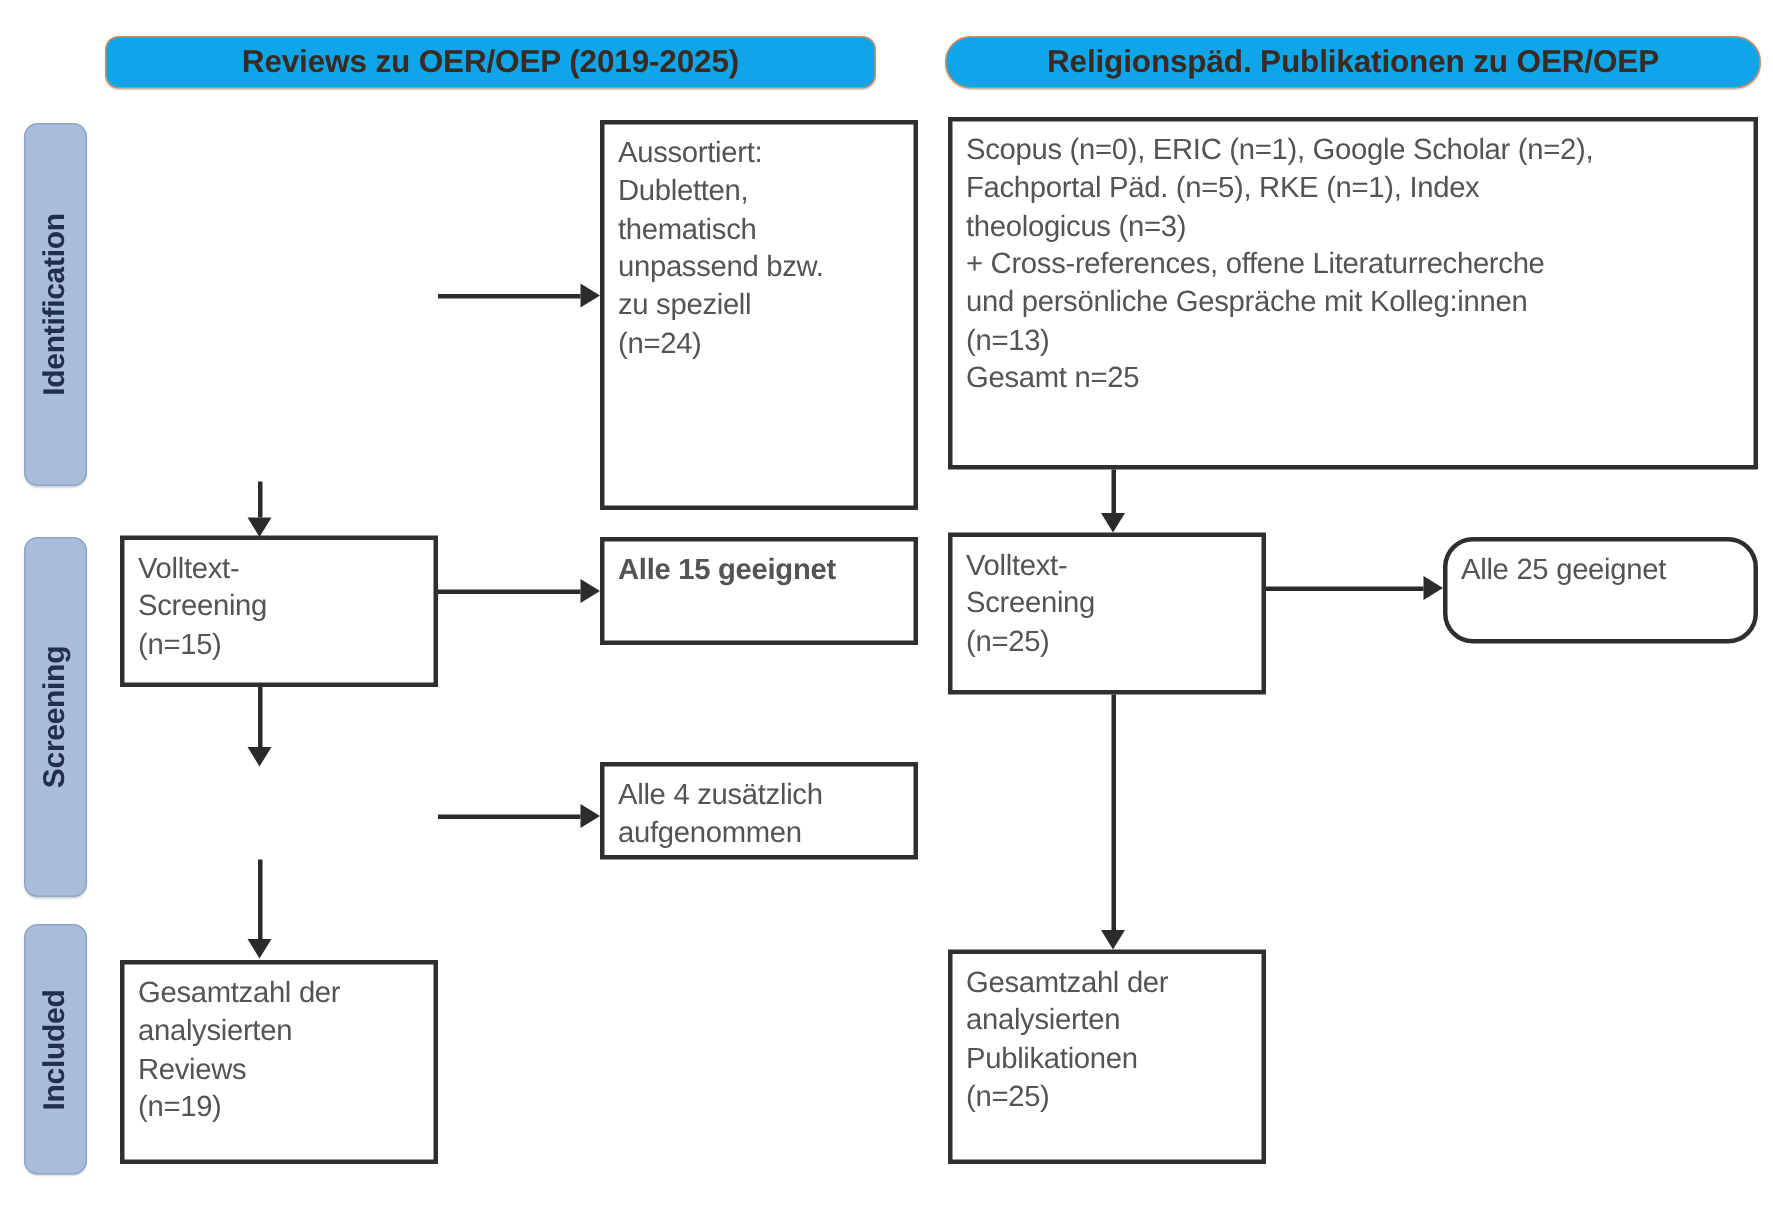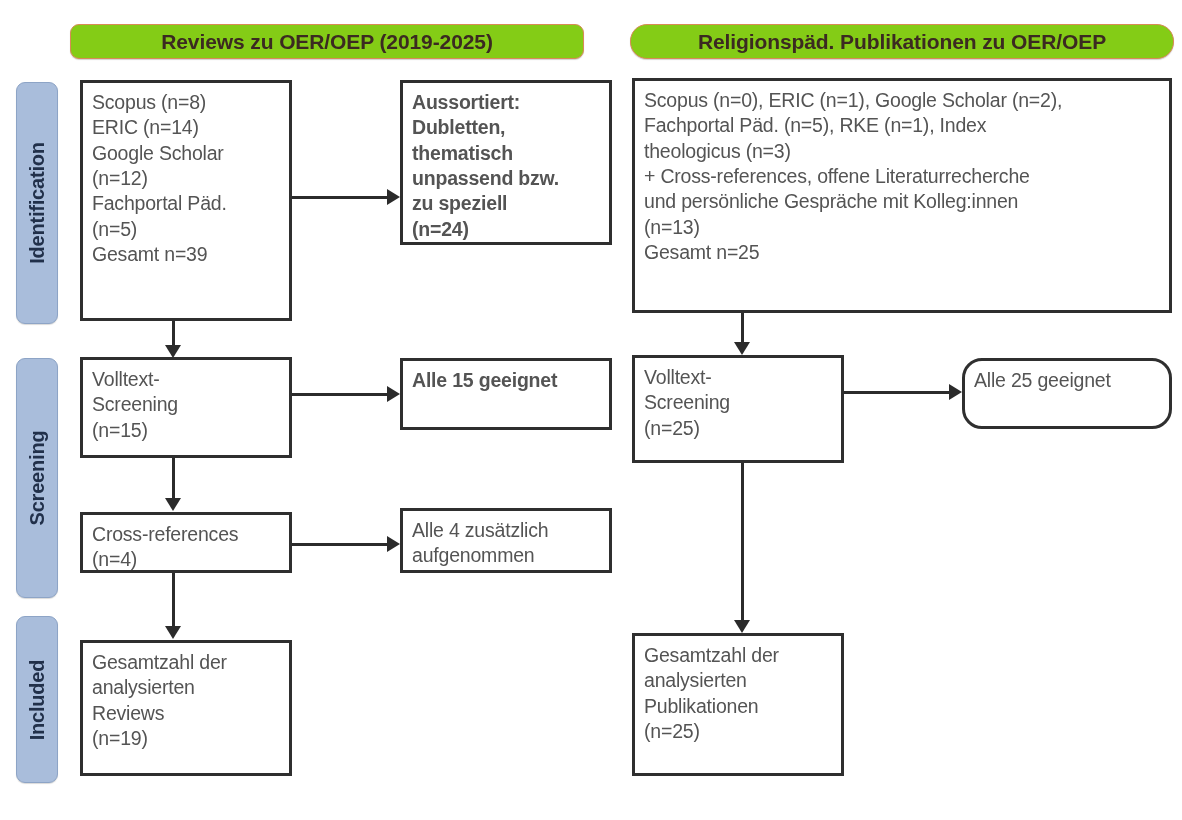--- a/index.html
+++ b/index.html
@@ -10,21 +10,21 @@
     font-family:"Liberation Sans","DejaVu Sans",sans-serif;
     position:relative;
     overflow:hidden;
     -webkit-font-smoothing:antialiased;
   }
   #stage{position:absolute;left:0;top:0;width:1182px;height:820px;}
 
   
   .colhead{
     position:absolute;
-    background:#84cc16;
+    background:#0ea5e9;
     border:1px solid #d98a56;
     border-radius:9px;
     color:#3b2a21;
     font-weight:bold;
     font-size:21px;
     display:flex;align-items:center;justify-content:center;
     letter-spacing:-0.1px;
     box-shadow:0 1px 1px rgba(0,0,0,.18);
     text-align:center;
   }
@@ -65,21 +65,21 @@
     font-size:19.5px;
     line-height:1.30;
     padding:7px 9px 4px 9px;
     letter-spacing:-0.2px;
     white-space:pre-line;
     overflow:hidden;
   }
 
   
   #box-l-sources   {left:80px; top:80px;  width:212px; height:241px;}
-  #box-l-excluded  {left:400px;top:80px;  width:212px; height:165px;font-weight:bold;}
+  #box-l-excluded  {left:400px;top:80px;  width:212px; height:260px;}
   #box-l-screening {left:80px; top:357px; width:212px; height:101px;}
   #box-l-suitable  {left:400px;top:358px; width:212px; height:72px;font-weight:bold;}
   #box-l-crossref  {left:80px; top:512px; width:212px; height:61px;}
   #box-l-crossadd  {left:400px;top:508px; width:212px; height:65px;}
   #box-l-included  {left:80px; top:640px; width:212px; height:136px;}
 
   
   #box-r-sources   {left:632px;top:78px;  width:540px; height:235px;}
   #box-r-screening {left:632px;top:355px; width:212px; height:108px;}
   #box-r-suitable  {left:962px;top:358px; width:210px; height:71px;border-radius:20px;}
@@ -116,43 +116,34 @@
   </div>
 
   <div class="stagebadge" id="badge-screening">
     <span>Screening</span>
   </div>
 
   <div class="stagebadge" id="badge-included">
     <span>Included</span>
   </div>
 
-  <div class="fbox" id="box-l-sources">Scopus (n=8)
-ERIC (n=14)
-Google Scholar
-(n=12)
-Fachportal Päd.
-(n=5)
-Gesamt n=39</div>
 
   <div class="fbox" id="box-l-excluded">Aussortiert:
 Dubletten,
 thematisch
 unpassend bzw.
 zu speziell
 (n=24)</div>
 
   <div class="fbox" id="box-l-screening">Volltext-
 Screening
 (n=15)</div>
 
   <div class="fbox" id="box-l-suitable">Alle 15 geeignet</div>
 
-  <div class="fbox" id="box-l-crossref">Cross-references
-(n=4)</div>
 
   <div class="fbox" id="box-l-crossadd">Alle 4 zusätzlich
 aufgenommen</div>
 
   <div class="fbox" id="box-l-included">Gesamtzahl der
 analysierten
 Reviews
 (n=19)</div>
 
   <div class="fbox" id="box-r-sources">Scopus (n=0), ERIC (n=1), Google Scholar (n=2),

